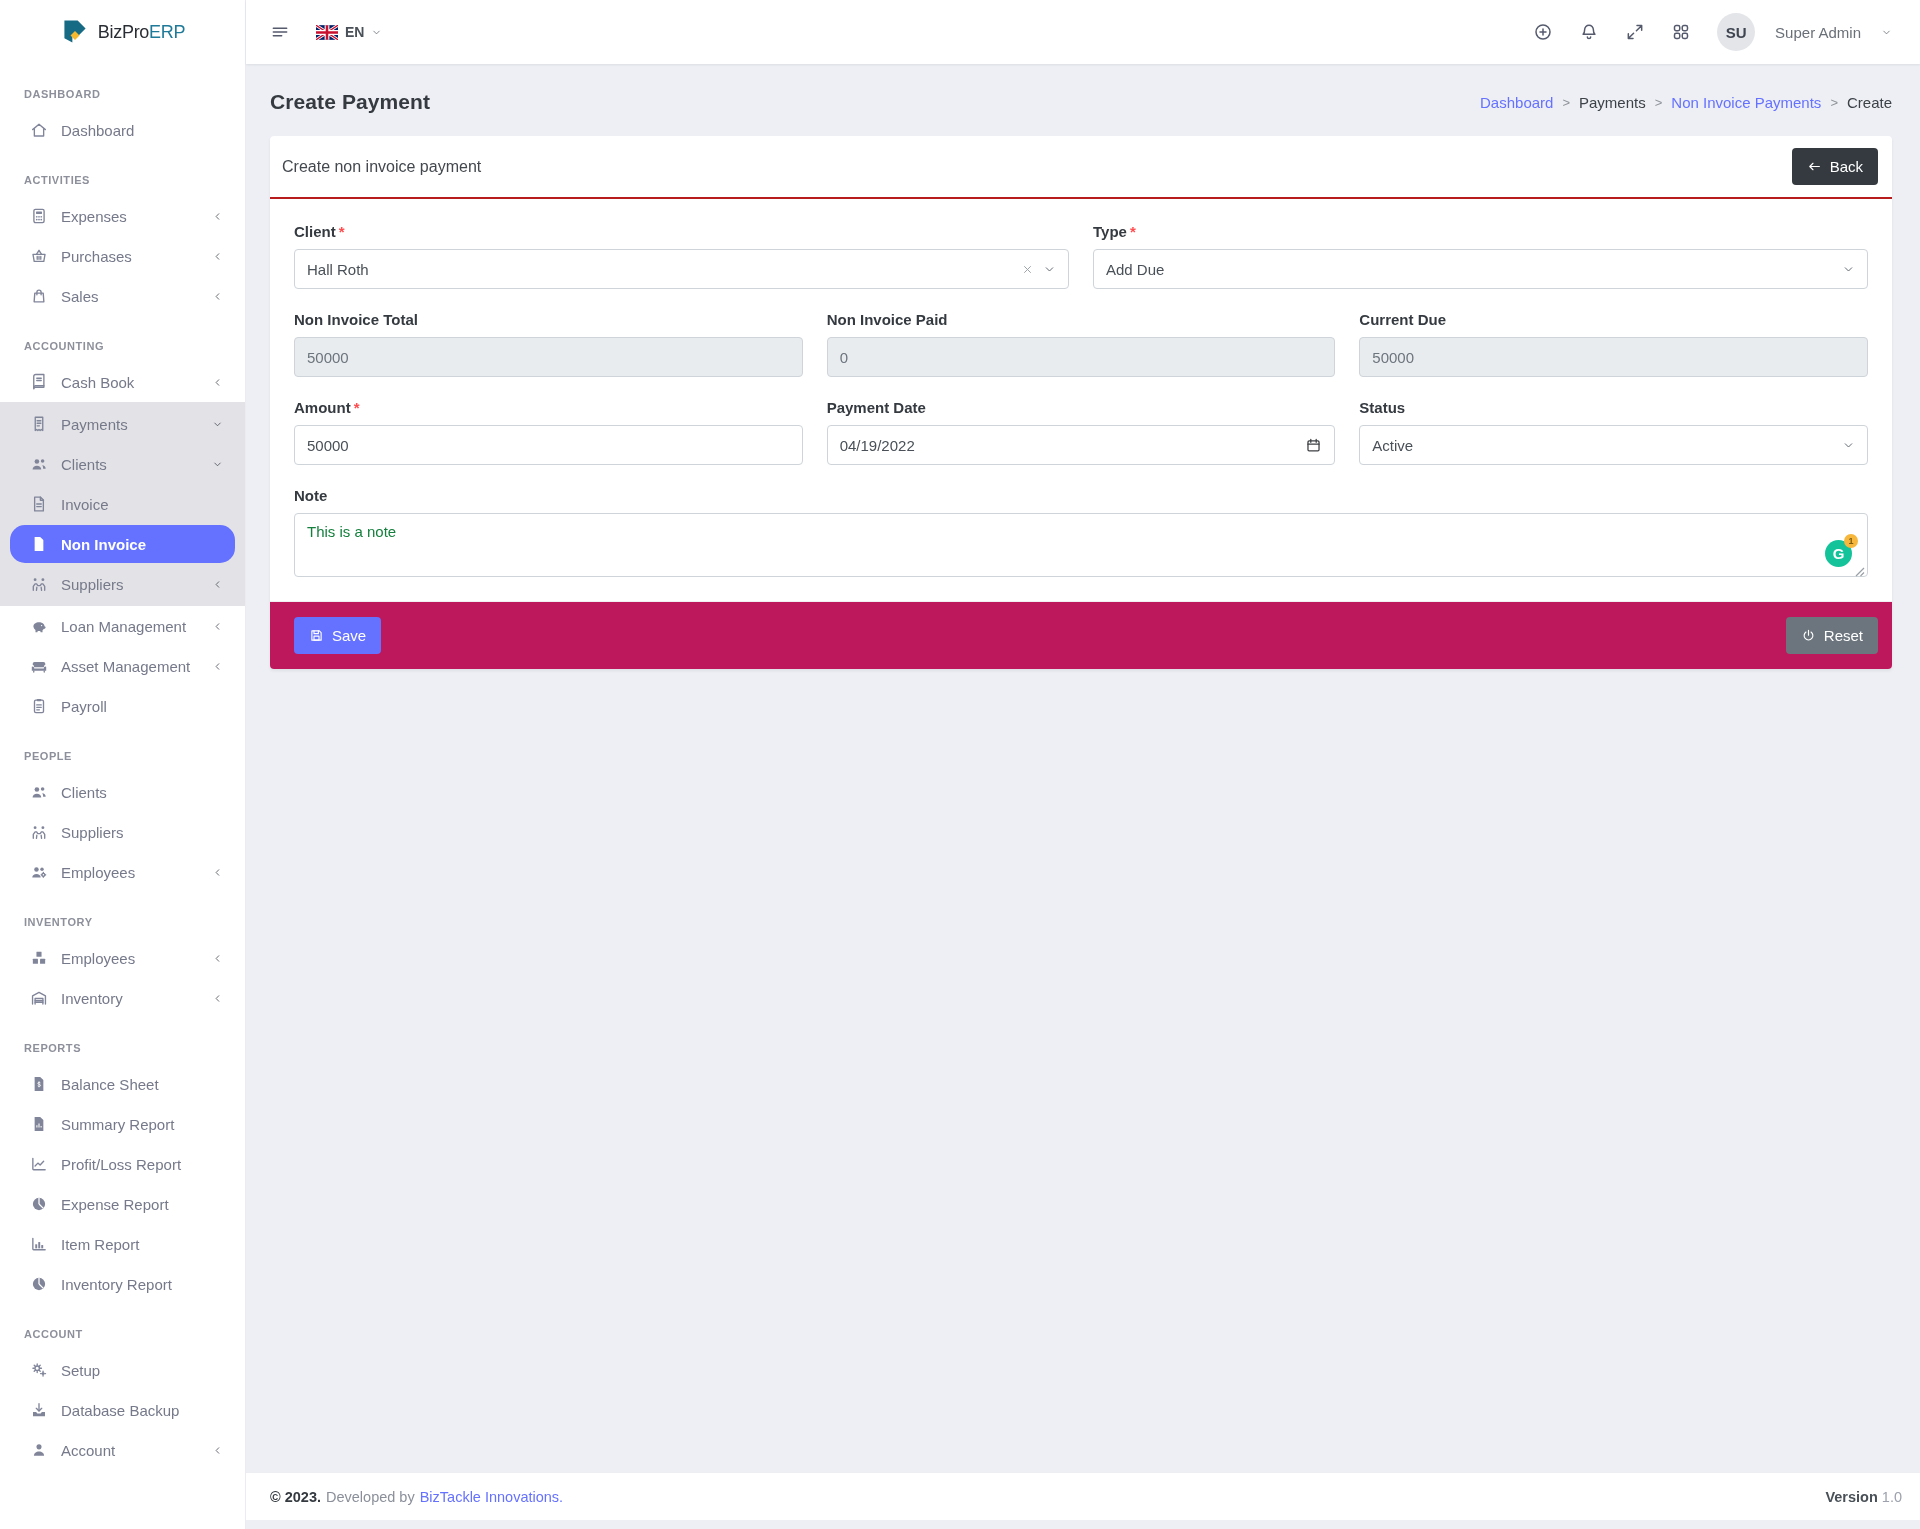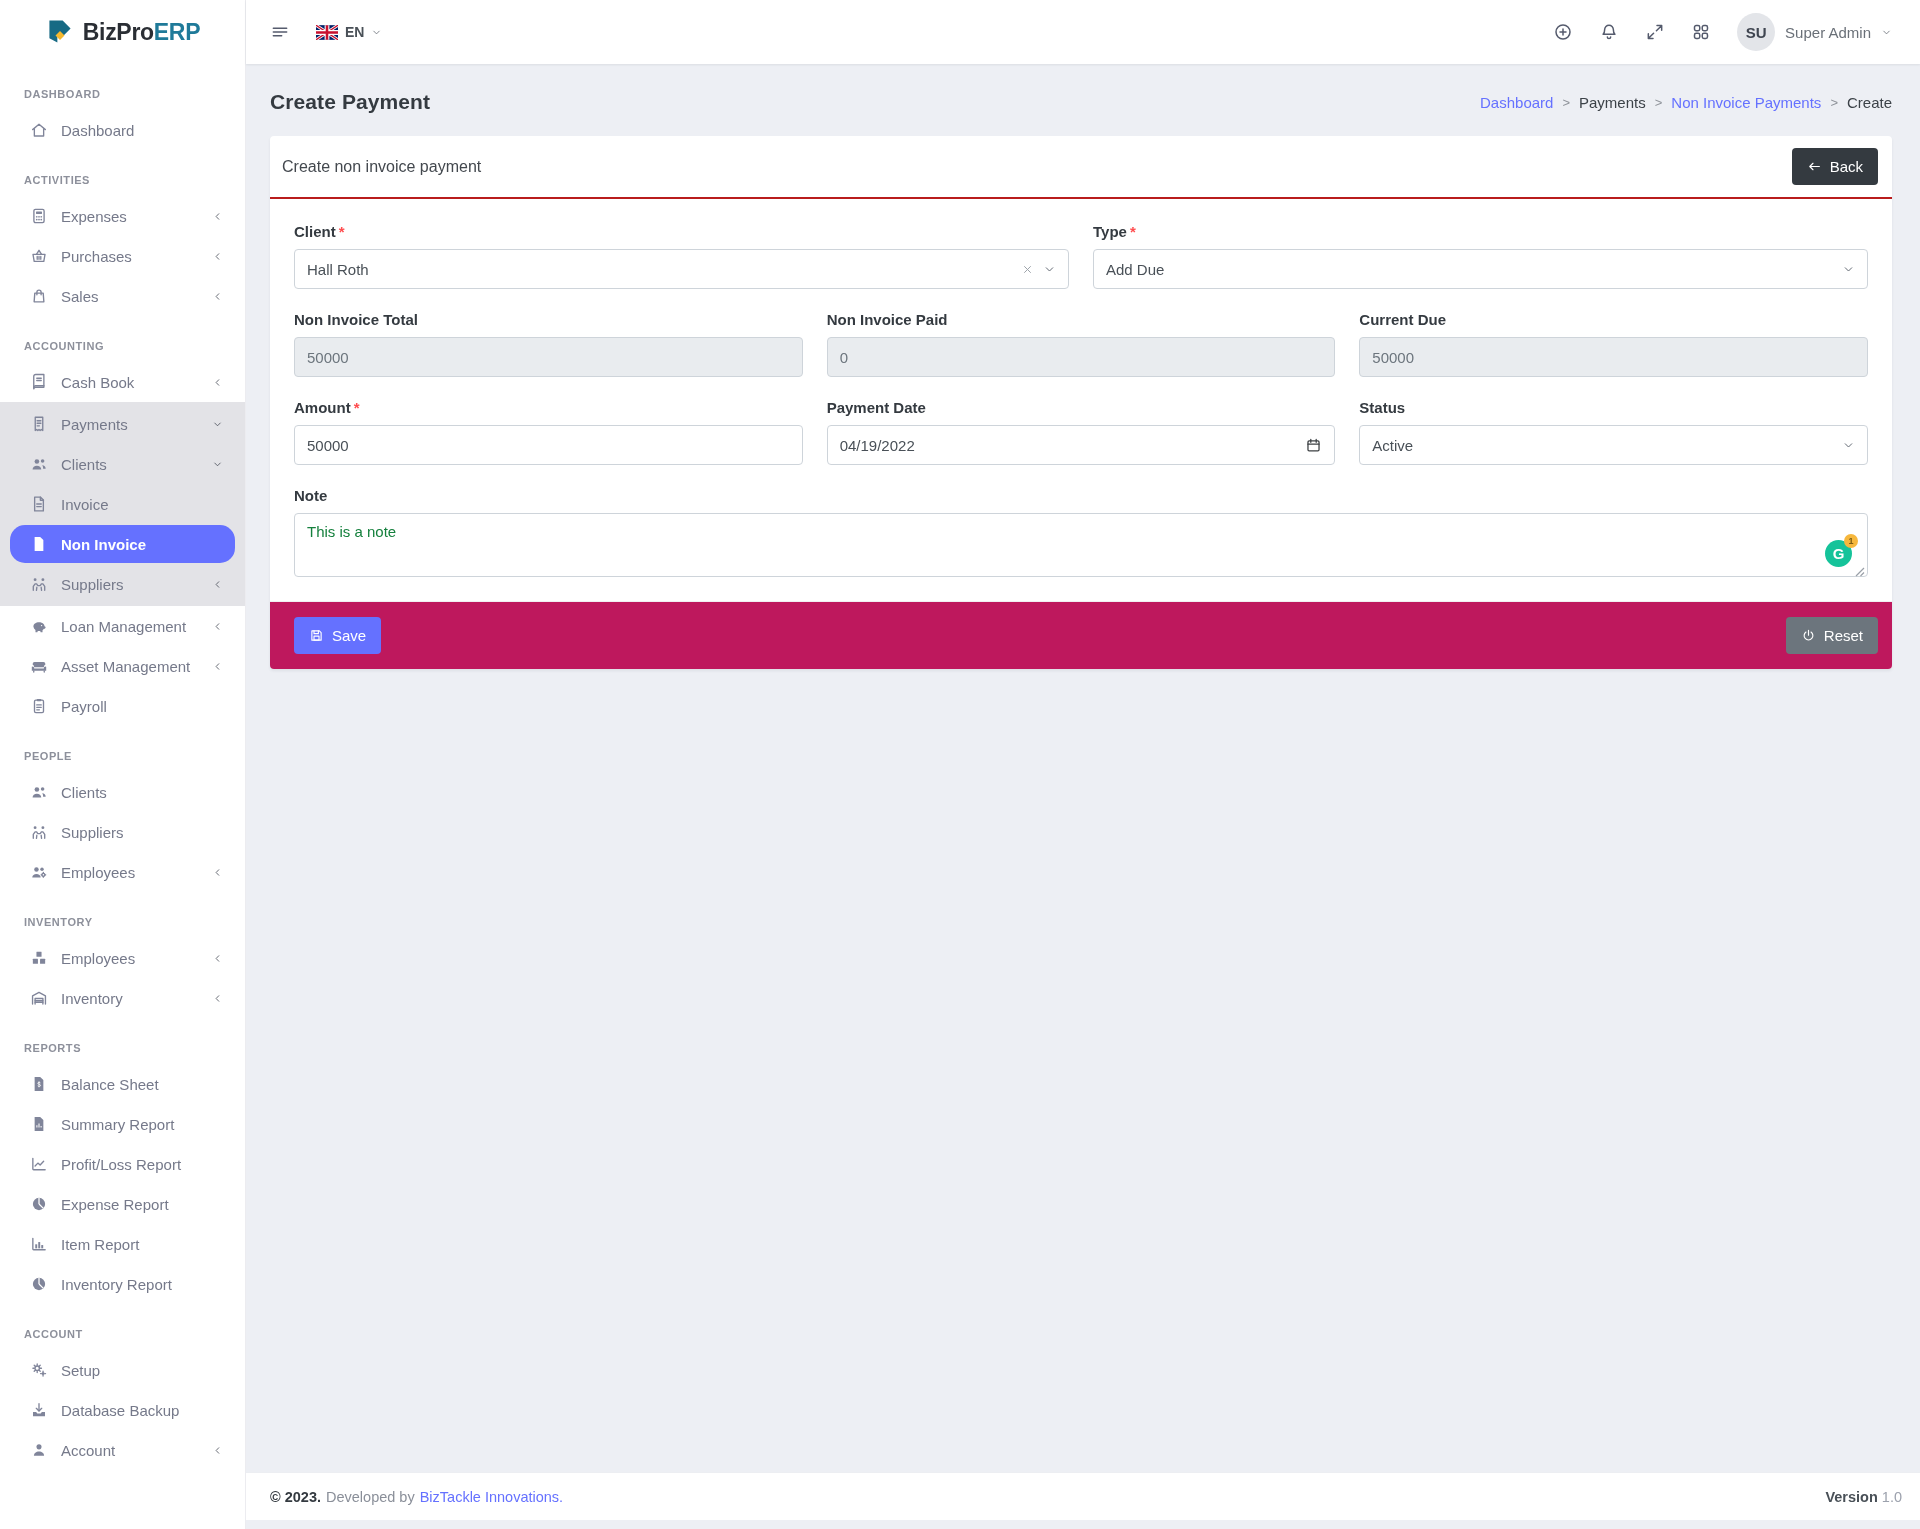--- a/index.html
+++ b/index.html
@@ -5,21 +5,21 @@
   *{box-sizing:border-box;margin:0;padding:0}
   html,body{width:1920px;height:1529px;overflow:hidden}
   body{font-family:"Liberation Sans","DejaVu Sans",sans-serif;display:flex;background:var(--main-bg,#edeff4);color:#495057;font-size:15px}
   .ic{display:block}
   .ic .st{stroke:currentColor;fill:none;stroke-width:1.8;stroke-linecap:round;stroke-linejoin:round}
   .ic .fl{fill:currentColor}
 
   
   .sidebar{width:246px;flex:none;background:#fff;border-right:1px solid #ececf0;display:flex;flex-direction:column;height:100%}
   .logo-row{height:64px;flex:none;display:flex;align-items:center;justify-content:center;gap:8px}
-  .logo-text{font-size:23px;font-weight:700;letter-spacing:-.3px;color:#2a2e34}
+  .logo-text{font-size:18px;font-weight:400;letter-spacing:-.3px;color:#2a2e34}
   .logo-text .erp{color:#1f7a99}
   .side-nav{flex:1;overflow:hidden}
   .menu-section-title{padding:24px 24px 10px;font-size:11px;font-weight:700;letter-spacing:.05em;color:#8d909b}
   .menu-item{display:flex;align-items:center;height:40px;padding:0 22px 0 30px;color:#75798a;cursor:pointer;font-size:15px}
   .mi-icon{width:18px;margin-right:13px;flex:none;color:#80859a}
   .mi-icon .ic{width:18px;height:18px}
   .mi-label{flex:1;white-space:nowrap}
   .mi-chevron{color:#4a4f5a}
   .mi-chevron .ic{width:11px;height:11px}
   .submenu-group{background:var(--submenu-bg,#e3e3e7);padding:2px 0}
@@ -30,21 +30,21 @@
   .main{flex:1;display:flex;flex-direction:column;height:100%;min-width:0}
   .topbar{height:64px;flex:none;background:#fff;display:flex;align-items:center;padding:0 28px 0 24px;box-shadow:0 1px 2px rgba(56,65,74,.1);position:relative;z-index:2}
   .hamburger{color:#555b6d;cursor:pointer;margin-right:26px}
   .hamburger .ic{width:20px;height:20px}
   .lang{display:flex;align-items:center;gap:7px;cursor:pointer;color:#495057;font-size:14px;font-weight:700}
   .lang .caret{color:#6a7078}
   .lang .caret .ic{width:11px;height:11px}
   .tb-right{margin-left:auto;display:flex;align-items:center;gap:26px}
   .tb-icon{color:#555b6d;cursor:pointer}
   .tb-icon .ic{width:20px;height:20px}
-  .userbox{display:flex;align-items:center;gap:10px;cursor:pointer}
+  .userbox{display:flex;align-items:center;gap:20px;cursor:pointer}
   .avatar{width:38px;height:38px;border-radius:50%;background:#e3e5e9;display:flex;align-items:center;justify-content:center;font-size:15px;font-weight:700;color:#3f4550}
   .username{font-size:15px;font-weight:500;color:#6a7078}
   .userbox .caret{color:#6a7078}
   .userbox .caret .ic{width:11px;height:11px}
 
   .page{flex:1;overflow:hidden;padding:26px 28px 0 24px}
   .title-row{display:flex;align-items:center;justify-content:space-between;margin-bottom:22px}
   .page-title{font-size:21px;font-weight:700;color:#343a40;letter-spacing:.1px}
   .breadcrumb{display:flex;align-items:center;gap:9px;font-size:15px}
   .bc-link{color:var(--accent,#6571ff);cursor:pointer;text-decoration:none}

